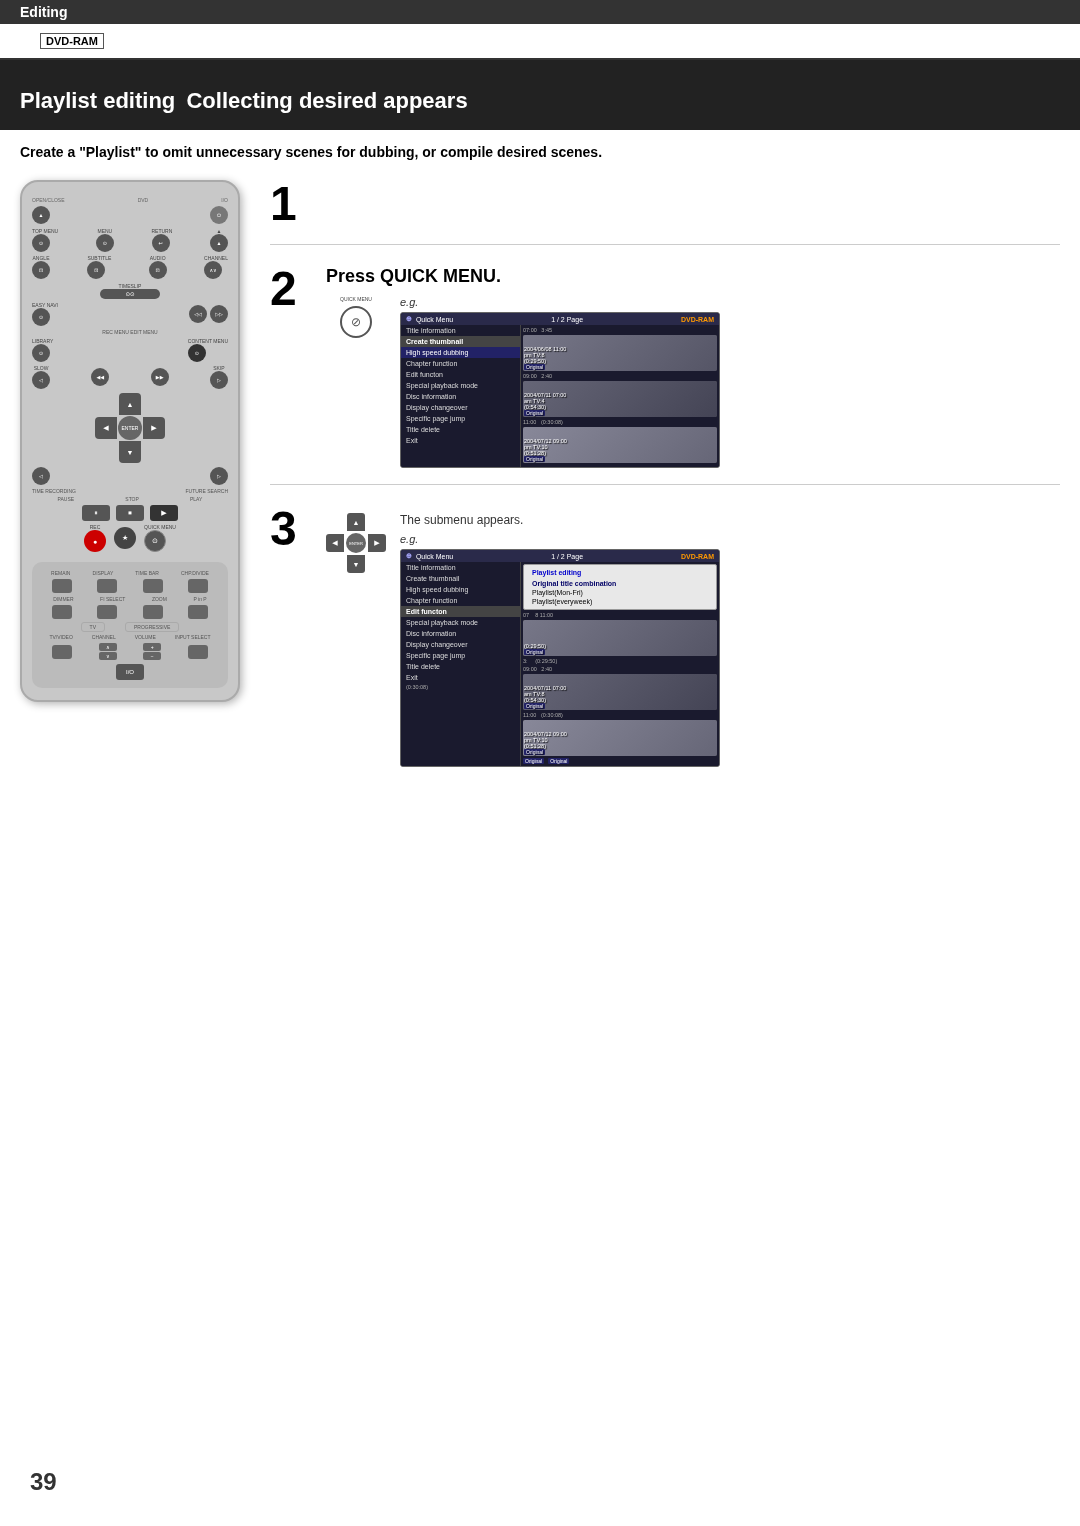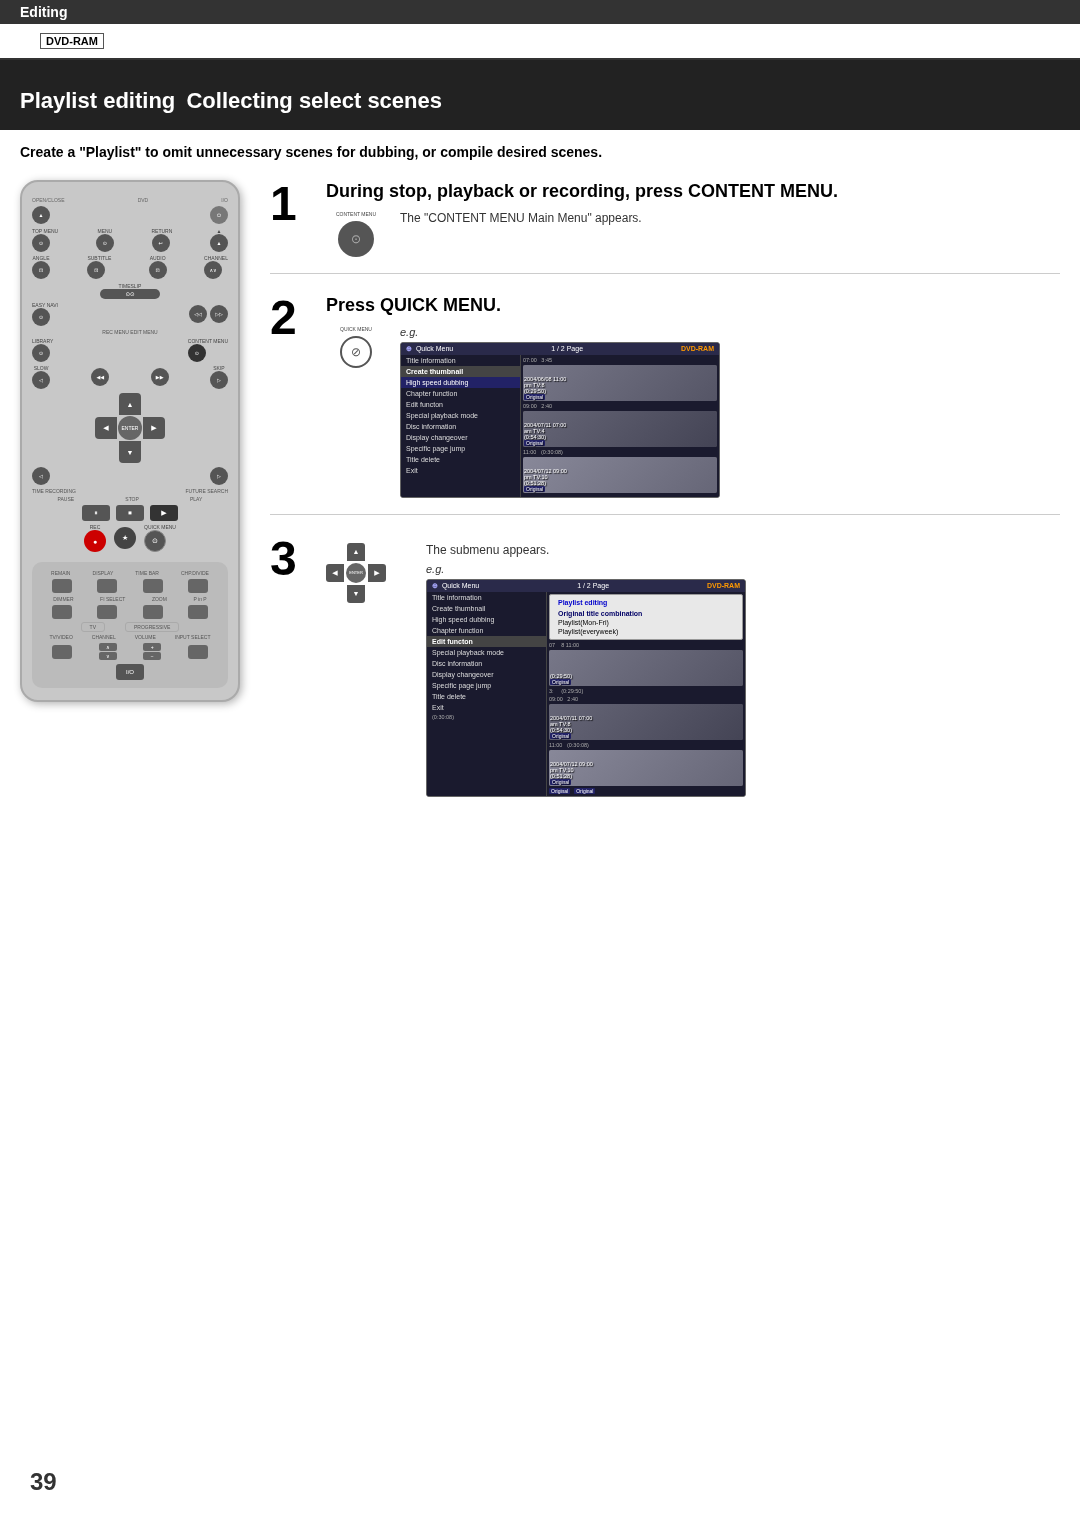--- a/index.html
+++ b/index.html
@@ -425,21 +425,21 @@
 <body>
 
 <div class="header-bar">
   <span>Editing</span>
 </div>
 <div style="padding: 3px 20px; border-bottom: 2px solid #333;">
   <span class="dvd-ram-badge">DVD-RAM</span>
 </div>
 
 <div class="page-title">
-  <span>Playlist editing</span>&nbsp;<span>Collecting select scenes</span>
+  <span>Playlist editing</span>&nbsp;<span>Collecting desired appears</span>
 </div>
 
 <div class="subtitle">Create a "Playlist" to omit unnecessary scenes for dubbing, or compile desired scenes.</div>
 
 <div class="main-content">
 
   <div class="remote-container">
     <div class="remote">
 
       <div class="remote-btn-row" style="justify-content: space-between; margin-bottom:2px;">
@@ -633,34 +633,20 @@
           <div class="r-btn-sm" style="display:inline-flex; background:#555; width:28px; height:16px; border-radius:3px; font-size:6px;">I/O</div>
         </div>
       </div>
     </div>
   </div>
 
   <div class="steps-panel">
 
     <div class="step-block">
       <div class="step-number">1</div>
-      <div class="step-content">
-        <div class="step-title">During stop, playback or recording, press CONTENT MENU.</div>
-        <div class="step-body">
-          <div class="step-icon-area">
-            <div class="r-label">CONTENT MENU</div>
-            <div class="content-menu-btn">
-              <span style="color:#aaa; font-size:12px;">⊙</span>
-            </div>
-          </div>
-          <div>
-            <div class="step-description">The "CONTENT MENU Main Menu" appears.</div>
-          </div>
-        </div>
-      </div>
     </div>
 
     <div class="step-block">
       <div class="step-number">2</div>
       <div class="step-content">
         <div class="step-title">Press QUICK MENU.</div>
         <div class="step-body">
           <div class="step-icon-area">
             <div class="r-label">QUICK MENU</div>
             <div class="quick-menu-btn">
@@ -744,21 +730,21 @@
         <div class="step-body">
           <div class="step-icon-area">
             <div class="nav-step3">
               <div class="ns-up">▲</div>
               <div class="ns-left">◀</div>
               <div class="ns-center" style="font-size:4px;">ENTER</div>
               <div class="ns-right">▶</div>
               <div class="ns-down">▼</div>
             </div>
           </div>
-          <div style="flex:1;margin-left:26px;">
+          <div style="flex:1;">
             <div class="step-description">The submenu appears.</div>
             <div class="eg-label">e.g.</div>
 
             <div class="menu-screenshot" style="margin-top:4px;">
               <div class="menu-header">
                 <div class="menu-header-left">
                   <span class="menu-logo">⊕</span>
                   <span>Quick Menu</span>
                 </div>
                 <span class="menu-page">1 / 2 Page</span>

